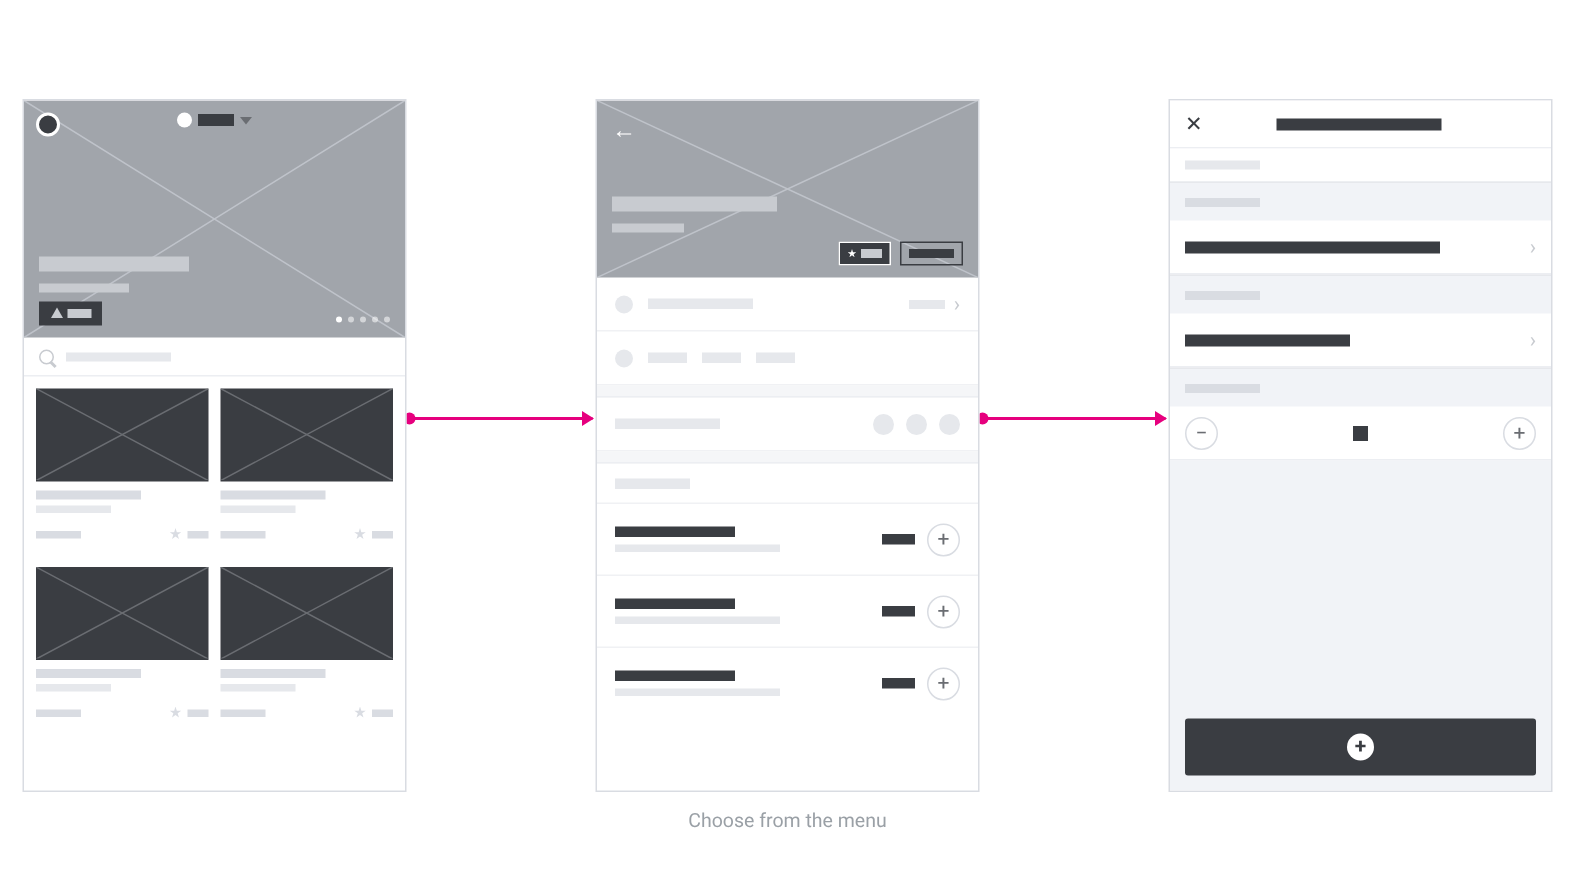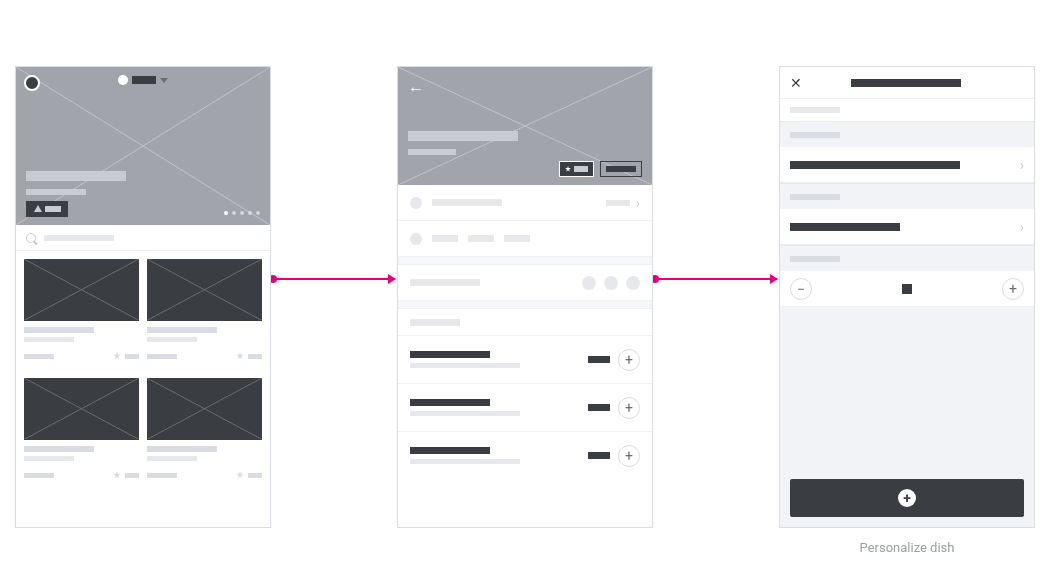--- a/index.html
+++ b/index.html
@@ -557,15 +557,15 @@
 
       <div class="s3-fill"></div>
       <div class="s3-cta-wrap">
         <div class="s3-cta">
           <div class="circ"></div>
         </div>
       </div>
     </div>
   </div>
 
-  <div class="caption cap3">Personalize dish</div>
+  <div class="caption cap2">Choose from the menu</div>
 
 </div>
 
 </body></html>

